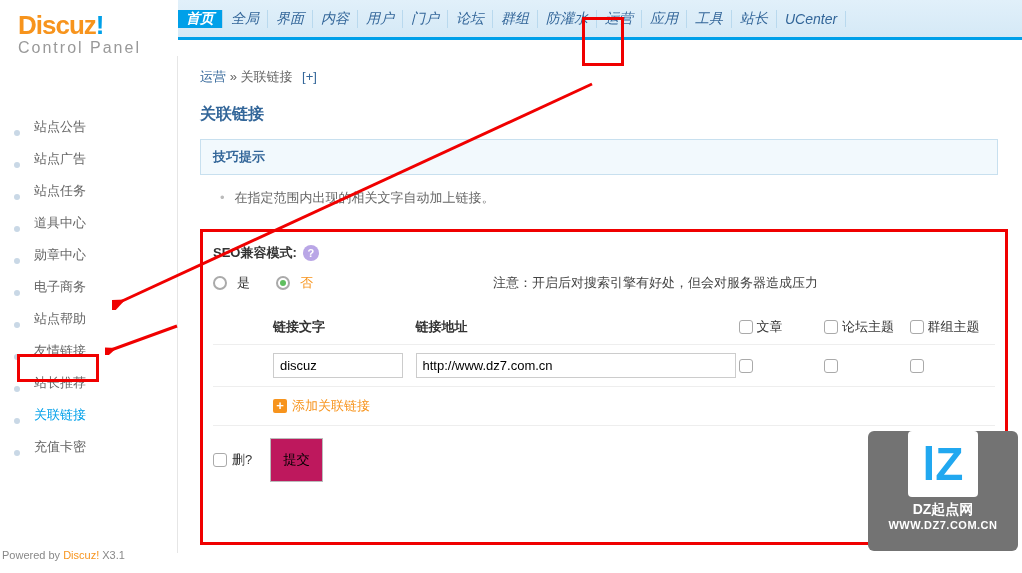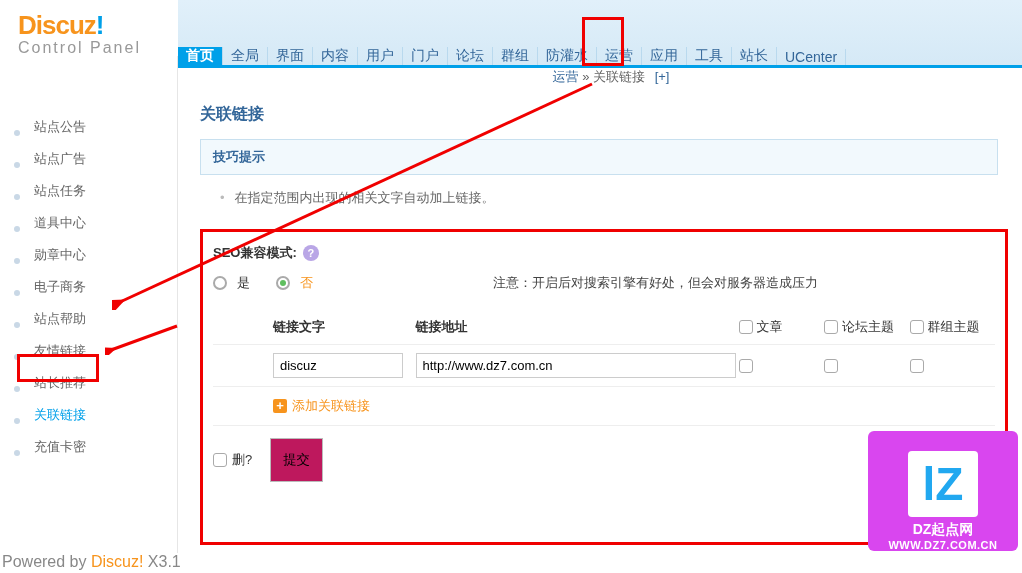--- a/index.html
+++ b/index.html
@@ -5,32 +5,32 @@
 * { box-sizing: border-box; margin: 0; padding: 0; }
 body { font-family: "Microsoft YaHei", Arial, sans-serif; font-size: 13px; color: #333; background: #fff; width: 1022px; height: 573px; overflow: hidden; position: relative; }
 
 .topbar { display: flex; height: 56px; }
 .logo-area { width: 178px; padding: 10px 0 0 18px; }
 .logo-text { font-size: 26px; font-weight: bold; letter-spacing: -1px; }
 .logo-d { color: #F7941D; }
 .logo-excl { color: #00A0E9; }
 .logo-sub { font-size: 16px; color: #999; letter-spacing: 2px; margin-top: -2px; }
 
-.topnav { flex: 1; background: linear-gradient(#E1F0FA, #D5E9F6); border-bottom: 3px solid #00A0E9; display: flex; align-items: flex-end; height: 68px; }
+.topnav { flex: 1; background: linear-gradient(#E1F0FA, #D5E9F6); border-bottom: 3px solid #00A0E9; display: flex; align-items: center; height: 40px; font-style: italic; }
 .topnav-item { display: flex; align-items: center; padding: 0 8px; color: #336699; font-size: 14px; border-right: 1px solid #B9D9EE; cursor: pointer; position: relative; }
 .topnav-item.active { background: #00A0E9; color: #fff; font-weight: bold; }
 
 .layout { display: flex; height: 497px; }
 .sidebar { width: 178px; padding-top: 55px; border-right: 1px solid #E6E6E6; }
 .sidebar-item { display: flex; align-items: flex-end; padding: 7px 0 7px 14px; color: #666; cursor: pointer; }
 .sidebar-item .bullet { width: 6px; height: 6px; border-radius: 50%; background: #C9D8E6; margin-right: 14px; }
 .sidebar-item.selected { color: #00A0E9; }
 
 .main { flex: 1; padding: 12px 0 0 22px; }
-.breadcrumb { color: #666; margin-bottom: 18px; text-align: center; }
+.breadcrumb { color: #666; margin-bottom: 18px; }
 .breadcrumb a { color: #336699; text-decoration: none; }
 .plus { color: #336699; margin-left: 6px; }
 
 .page-title { color: #336699; font-size: 16px; font-weight: bold; margin-bottom: 14px; }
 .tips-box { background: #F2F9FD; border: 1px solid #C8E0EF; padding: 8px 12px; color: #336699; font-weight: bold; margin-bottom: 14px; width: 798px; }
 .desc-line { color: #666; padding-left: 20px; margin-bottom: 22px; }
 .desc-line::before { content:"•"; color:#bbb; margin-right:10px; }
 
 .form-panel { border: 3px solid #F00000; width: 808px; padding: 12px 10px 60px 10px; }
 .seo-row { display: flex; align-items: center; margin-bottom: 12px; }
@@ -56,26 +56,26 @@
 .submit-row { display:flex; align-items:center; gap:18px; padding-top:12px; }
 .del-group { display:flex; align-items:center; gap:5px; }
 .submit-btn { border:1px solid #bbb; background:#be185d; padding:12px 12px; cursor:pointer; }
 
 .red-box-nav { position:absolute; left:582px; top:17px; width:42px; height:49px; border:3px solid #F00000; pointer-events:none; }
 .red-box-side { position:absolute; left:17px; top:354px; width:82px; height:28px; border:3px solid #F00000; pointer-events:none; }
 
 .arrow1 { position:absolute; left:112px; top:80px; width:490px; height:230px; pointer-events:none; }
 .arrow2 { position:absolute; left:105px; top:320px; width:80px; height:35px; pointer-events:none; }
 
-.watermark { position:absolute; right:4px; bottom:22px; width:150px; height:120px; background:#d946ef; border-radius:6px; display:flex; flex-direction:column; align-items:center; justify-content:flex-end; }
+.watermark { position:absolute; right:4px; bottom:22px; width:150px; height:120px; background:#737373; border-radius:6px; display:flex; flex-direction:column; align-items:center; justify-content:flex-start; }
 .wm-box { background:#fff; color:#21A8F0; font-size:46px; font-weight:bold; width:70px; height:66px; display:flex; align-items:center; justify-content:center; border-radius:4px; }
 .wm-text { color:#fff; font-size:14px; font-weight:bold; margin-top:4px; }
 .wm-url { color:#fff; font-size:11px; font-weight:bold; letter-spacing:0.5px; }
 
-.footer { position:absolute; left:2px; bottom:2px; font-size:16px; color:#888; }
+.footer { position:absolute; left:2px; bottom:12px; font-size:11px; color:#888; }
 .footer .dl { color:#F7941D; }
 </style>
 </head>
 <body>
 
 <div class="topbar">
   <div class="logo-area">
     <div class="logo-text"><span class="logo-d">Discuz</span><span class="logo-excl">!</span></div>
     <div class="logo-sub">Control Panel</div>
   </div>

